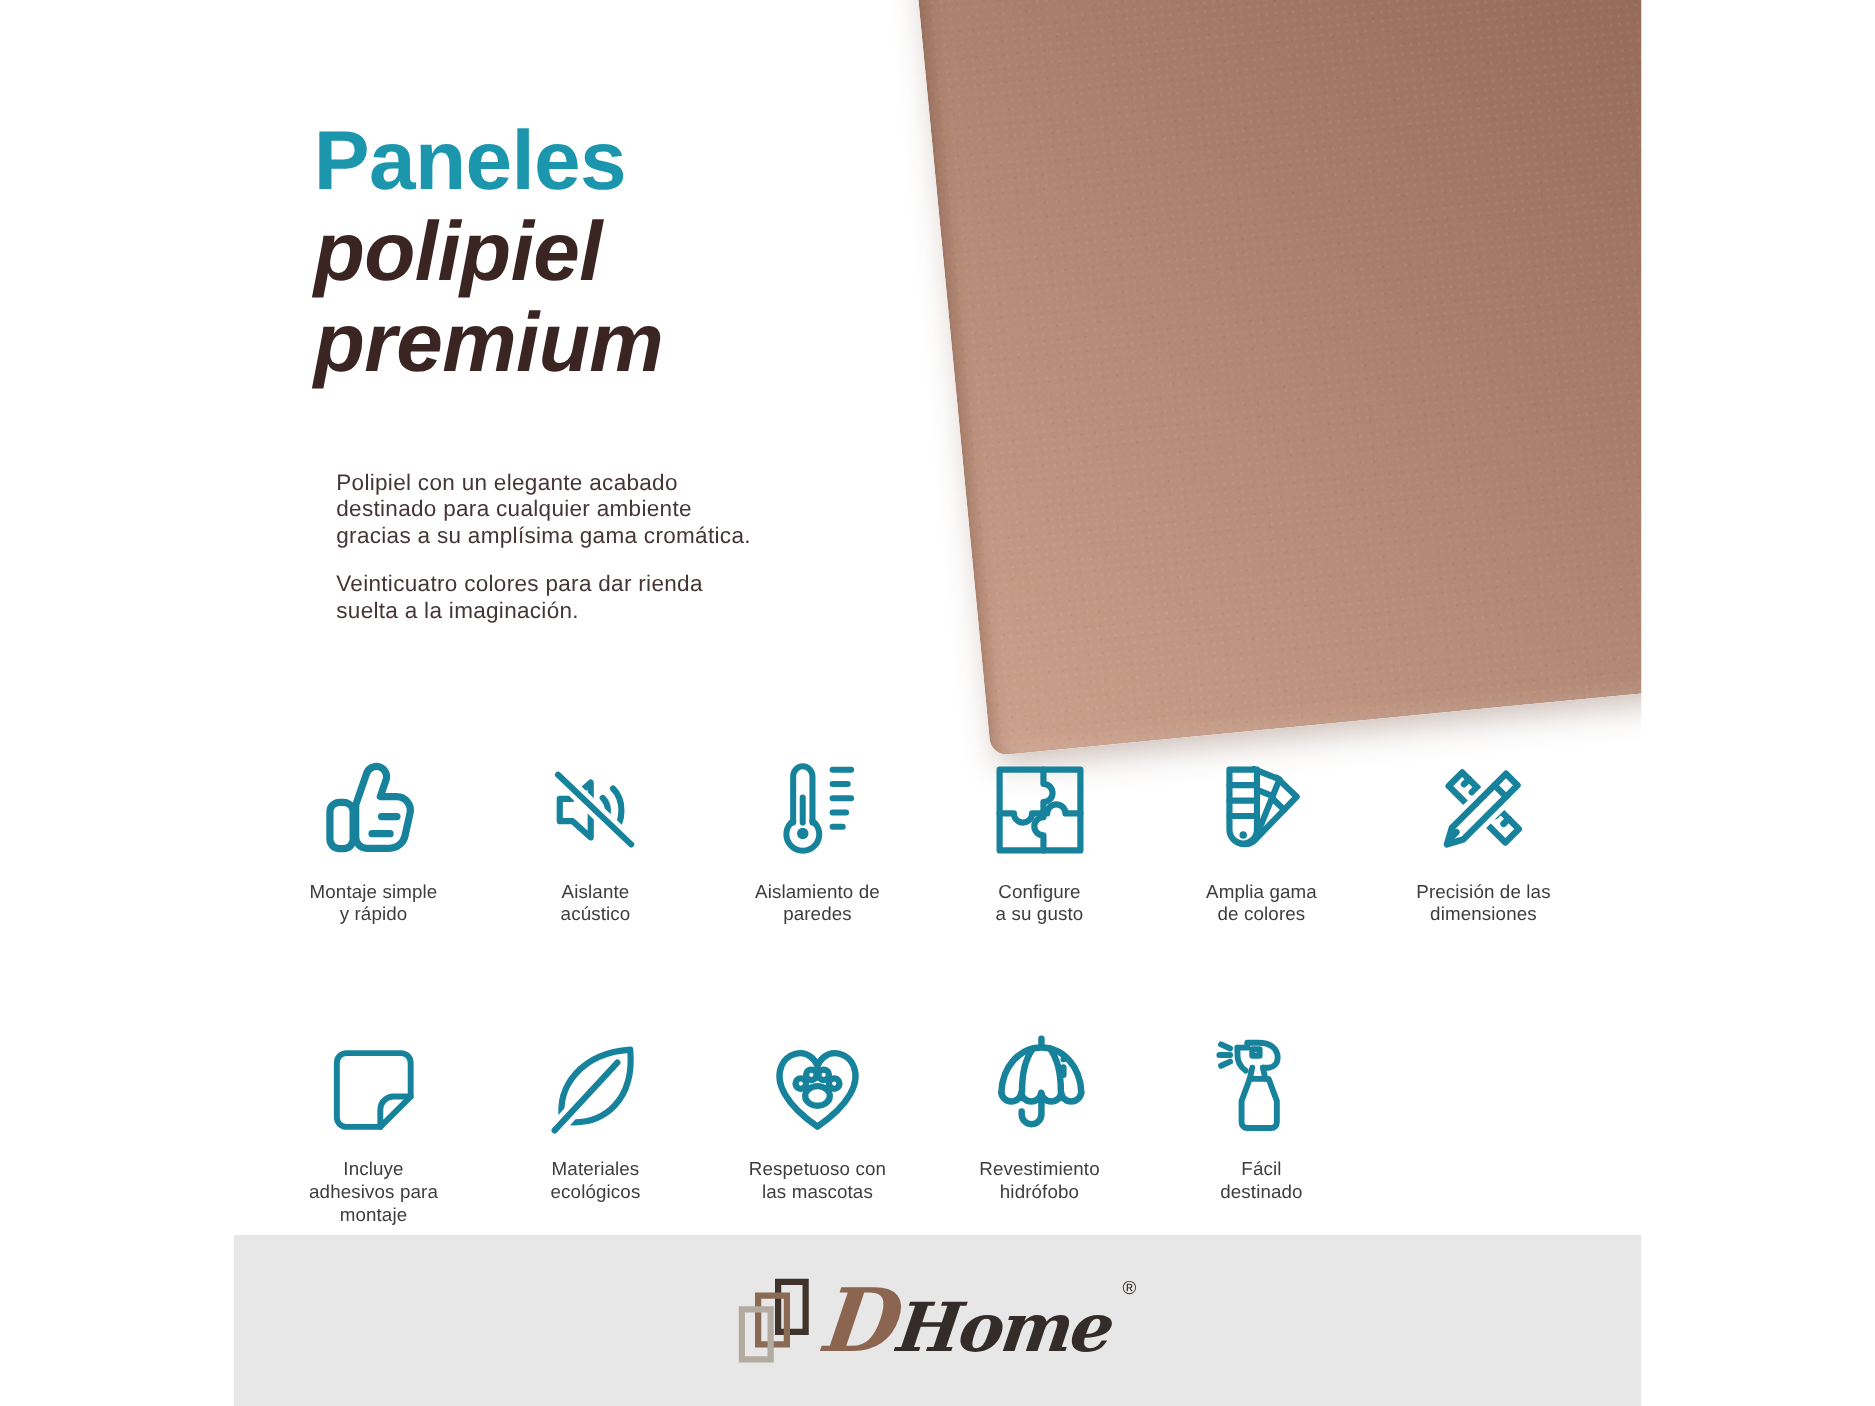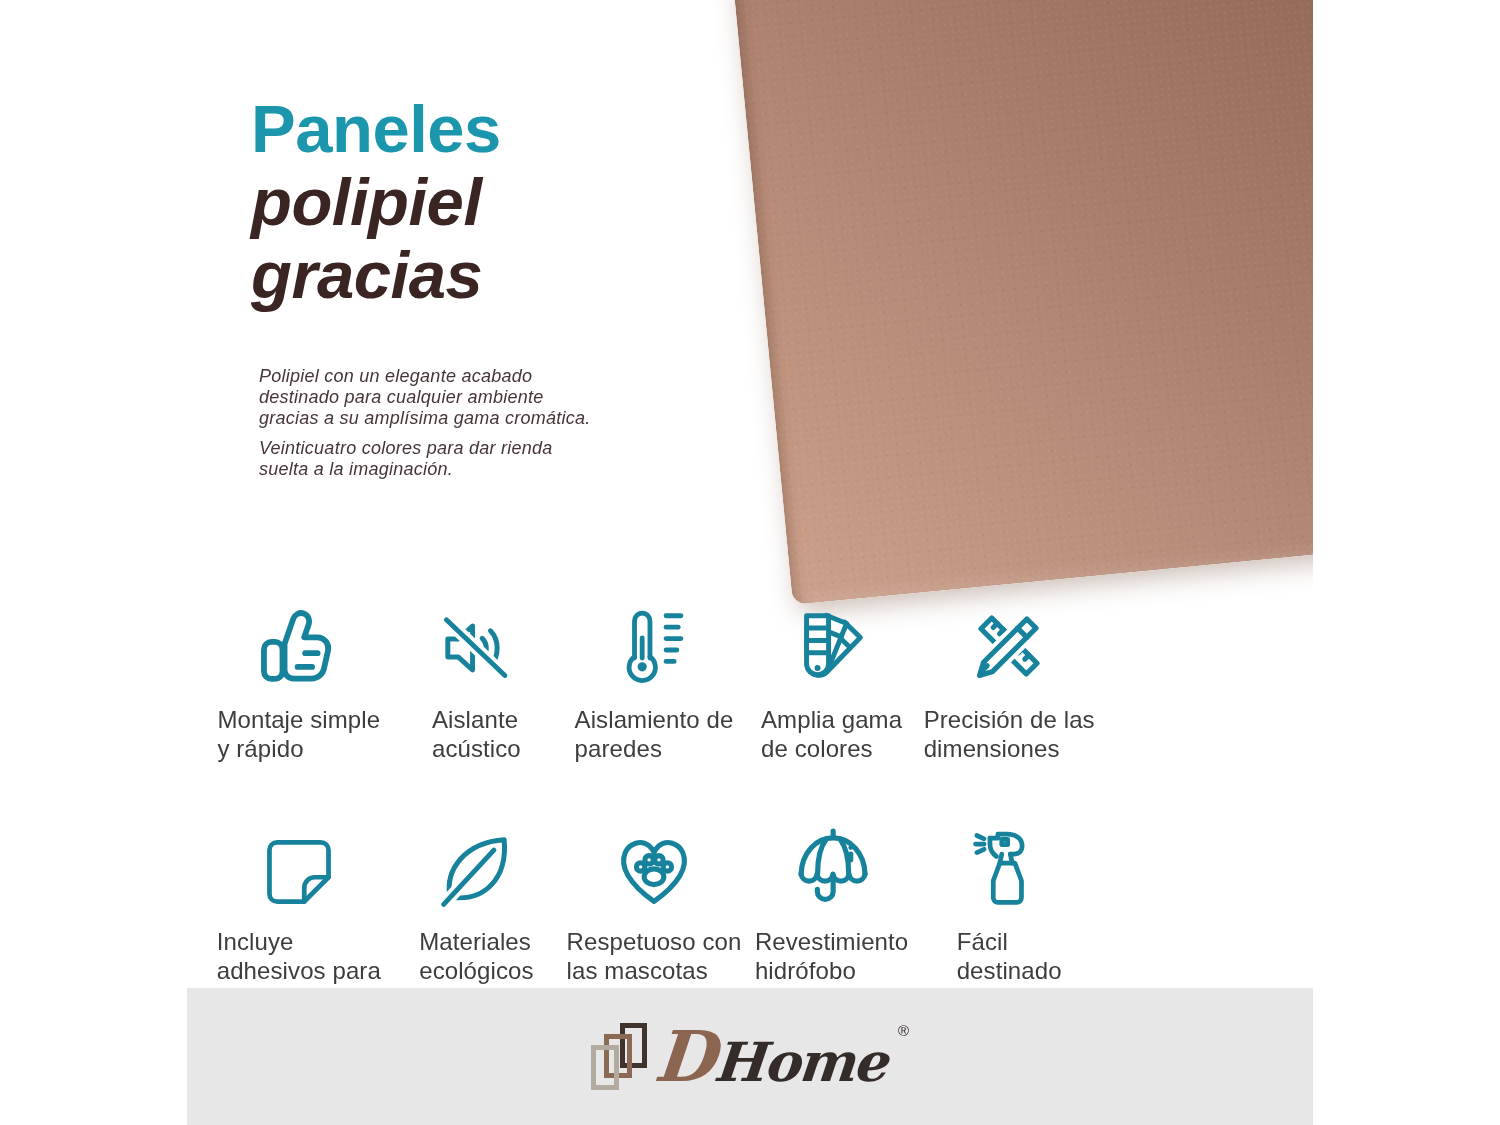--- a/index.html
+++ b/index.html
@@ -30,32 +30,32 @@
                inset 0 -10px 16px -8px rgba(255,255,255,0.20);
   }
 
   
   .title{position:absolute;left:64px;top:92px;line-height:73px;font-size:67px;font-weight:800;letter-spacing:-0.5px;}
   .title .t1{color:var(--title-teal,#1b96ad);display:block;}
   .title .t2{color:var(--title-brown,#3a2522);display:block;font-style:italic;}
 
   .intro{position:absolute;left:64px;top:358px;width:372px;color:var(--body-text,#463537);
          font-size:18px;line-height:21px;letter-spacing:0.25px;}
-  .intro p{margin:8px;white-space:pre-line;font-style:italic;}
+  .intro p{margin:18px;white-space:pre-line;}
   .intro p + p{margin-top:9px;}
 
   
   .frow{position:absolute;left:23px;width:1066px;display:flex;}
   .frow.r1{top:596px;}
   .frow.r2{top:814px;}
   .fcell{width:177.6px;display:flex;flex-direction:column;align-items:center;}
   .icon-box{height:96px;display:flex;align-items:flex-end;justify-content:center;}
   .r2 .icon-box{height:100px;}
-  .fcap{margin-top:13px;font-size:24px;line-height:1.22;color:var(--caption-text,#3d3d3d);
-        text-align:left;white-space:pre-line;letter-spacing:0.1px;}
+  .fcap{margin-top:13px;font-size:15px;line-height:1.22;color:var(--caption-text,#3d3d3d);
+        text-align:center;white-space:pre-line;letter-spacing:0.1px;}
 
   .icon-svg path,.icon-svg line,.icon-svg rect,.icon-svg circle,.icon-svg ellipse{
     stroke:var(--accent-teal,#17829c);fill:none;stroke-width:3.6;
     stroke-linecap:round;stroke-linejoin:round;
   }
   .icon-svg .halo{stroke:#ffffff;stroke-width:9;}
   .icon-svg .wf{fill:#ffffff;}
   .icon-svg .dotfill{fill:var(--accent-teal,#17829c);stroke:none;}
   .icon-svg .thick{stroke-width:4.2;}
 
@@ -80,21 +80,21 @@
 
 <div class="artboard">
 
   <div class="photo-clip">
     <div class="panel"></div>
   </div>
 
   <h1 class="title" style="margin:0;">
     <span class="t1">Paneles</span>
     <span class="t2">polipiel</span>
-    <span class="t2">gracias</span>
+    <span class="t2">premium</span>
   </h1>
 
   <div class="intro">
     <p>Polipiel con un elegante acabado
 destinado para  cualquier ambiente
 gracias a su amplísima gama cromática.</p>
     <p>Veinticuatro colores para dar rienda
 suelta a la imaginación.</p>
   </div>
 
@@ -138,20 +138,31 @@
         <line x1="41" y1="18" x2="50" y2="18"></line>
         <line x1="41" y1="26.5" x2="52" y2="26.5"></line>
         <line x1="41" y1="35" x2="49" y2="35"></line>
         <line x1="41" y1="43.5" x2="47" y2="43.5"></line>
       </svg>
         </div>
       <div class="fcap">Aislamiento de
 paredes</div>
     </div>
 
+    <div class="fcell">
+      <div class="icon-box">
+          <svg class="icon-svg" width="88" height="88" viewBox="0 0 64 64">
+        <rect x="8.5" y="8.5" width="47" height="47"></rect>
+        <path d="M34 8.5 V16.8 A5.3 5.3 0 1 1 34 27.4 V36.2 A5.3 5.3 0 1 0 34 46.8 V55.5"></path>
+        <path d="M8.5 34 H16.8 A5.3 5.3 0 1 0 27.4 34 H36.2 A5.3 5.3 0 1 1 46.8 34 H55.5"></path>
+      </svg>
+        </div>
+      <div class="fcap">Configure
+a su gusto</div>
+    </div>
 
     <div class="fcell">
       <div class="icon-box">
           <svg class="icon-svg" width="88" height="88" viewBox="0 0 64 64">
         <g transform="rotate(44 21.5 45)">
           <path class="wf" d="M13.5 8.5 H29.5 V43.5 A8 8 0 0 1 13.5 43.5 Z"></path>
           <line x1="13.5" y1="19" x2="29.5" y2="19"></line>
         </g>
         <g transform="rotate(22 21.5 45)">
           <path class="wf" d="M13.5 8.5 H29.5 V43.5 A8 8 0 0 1 13.5 43.5 Z"></path>

